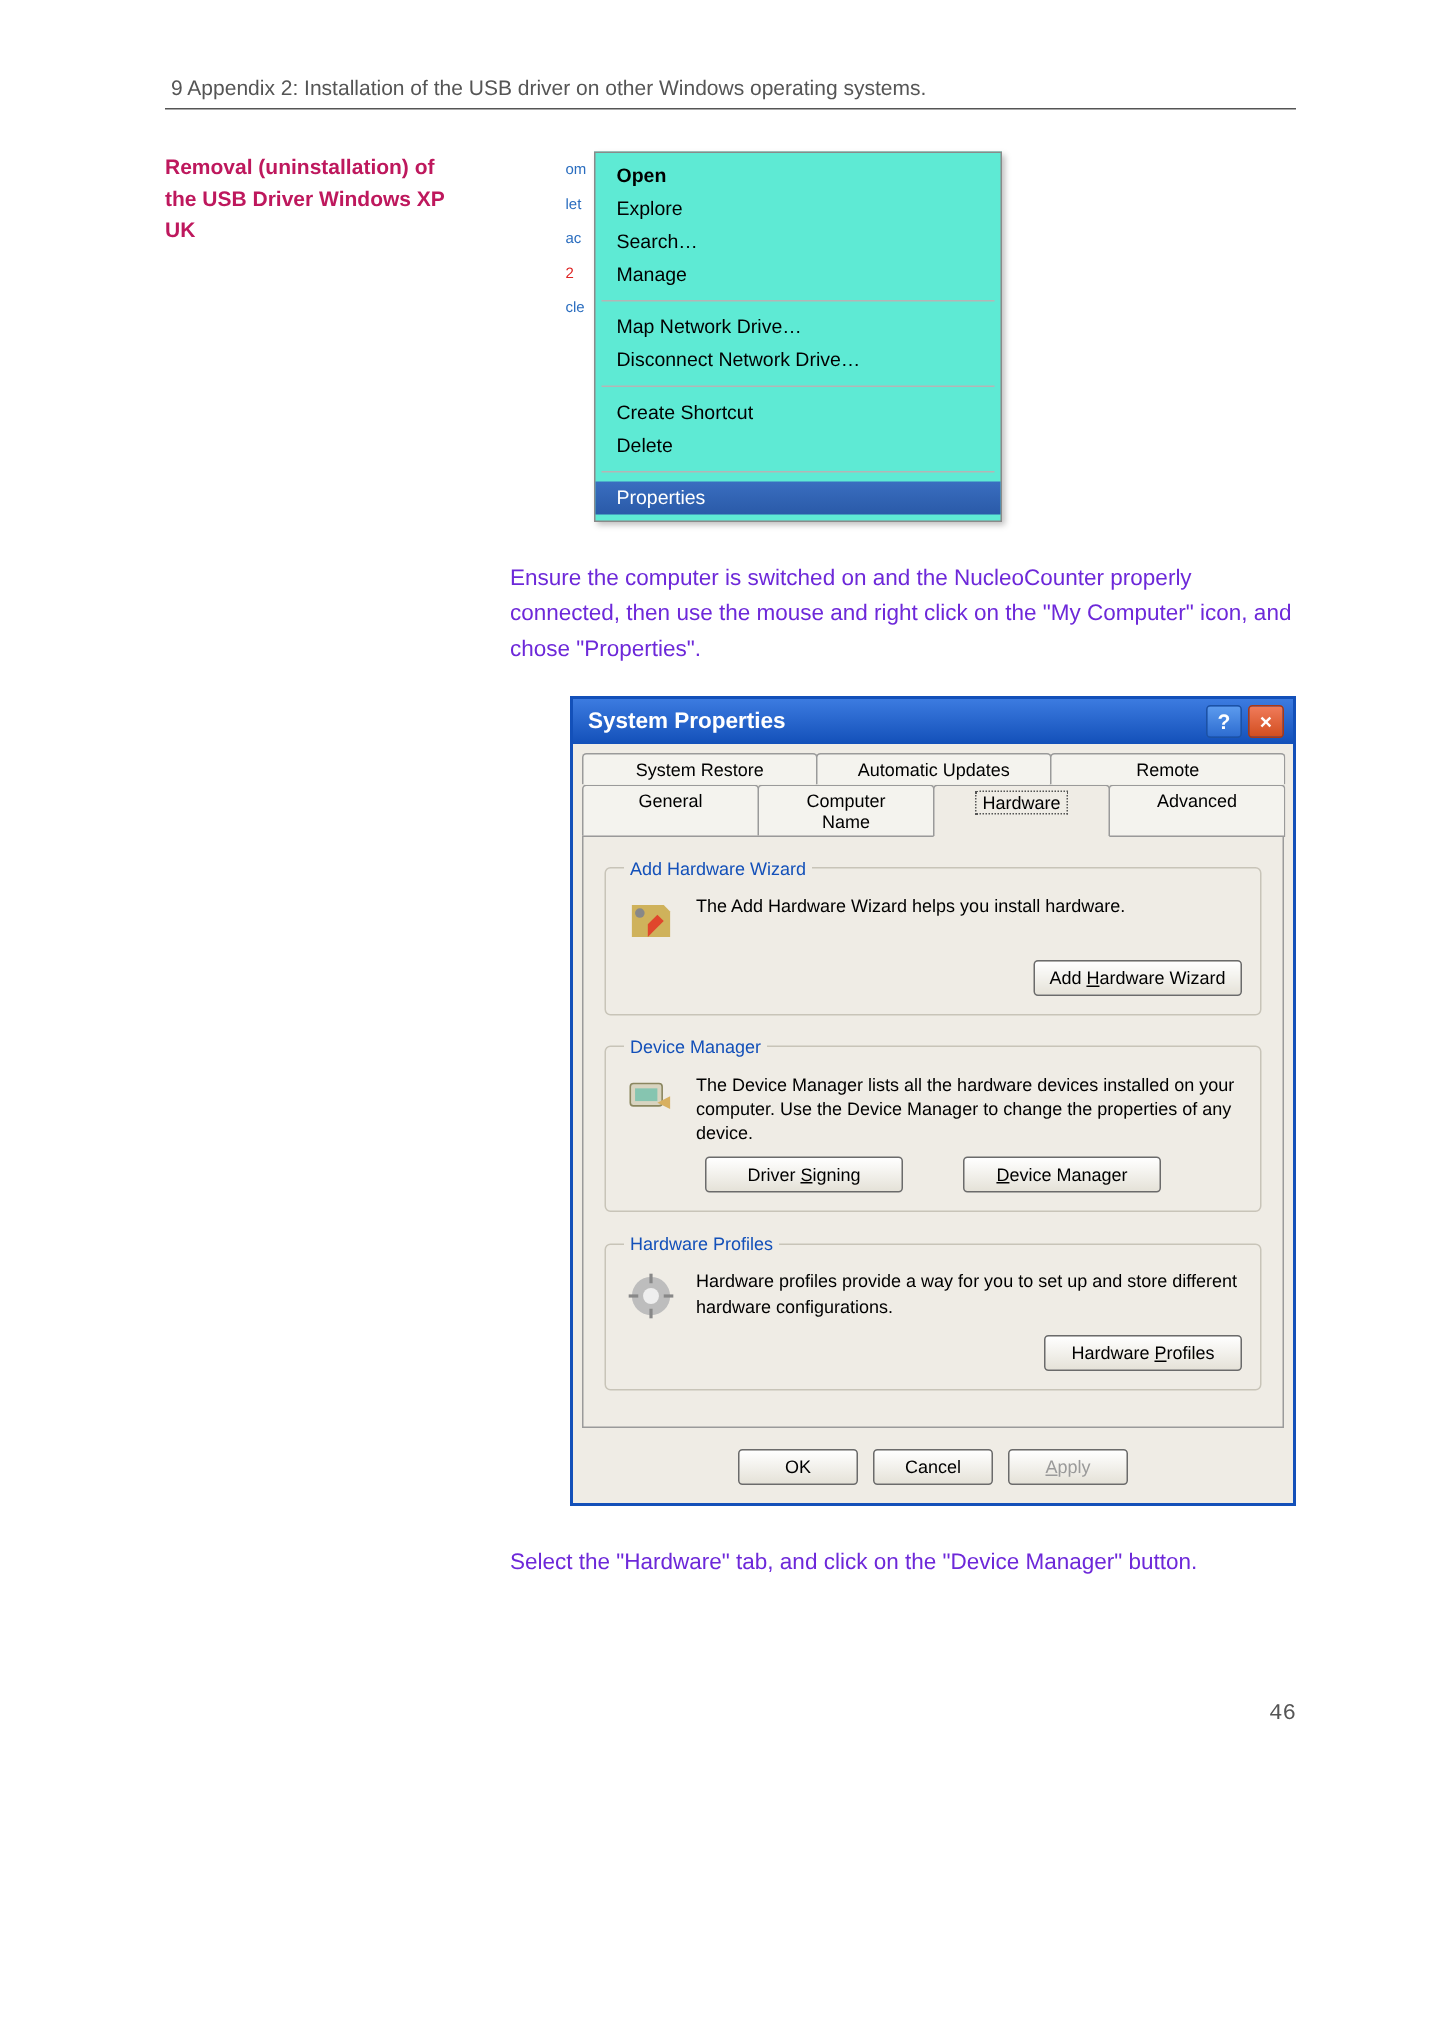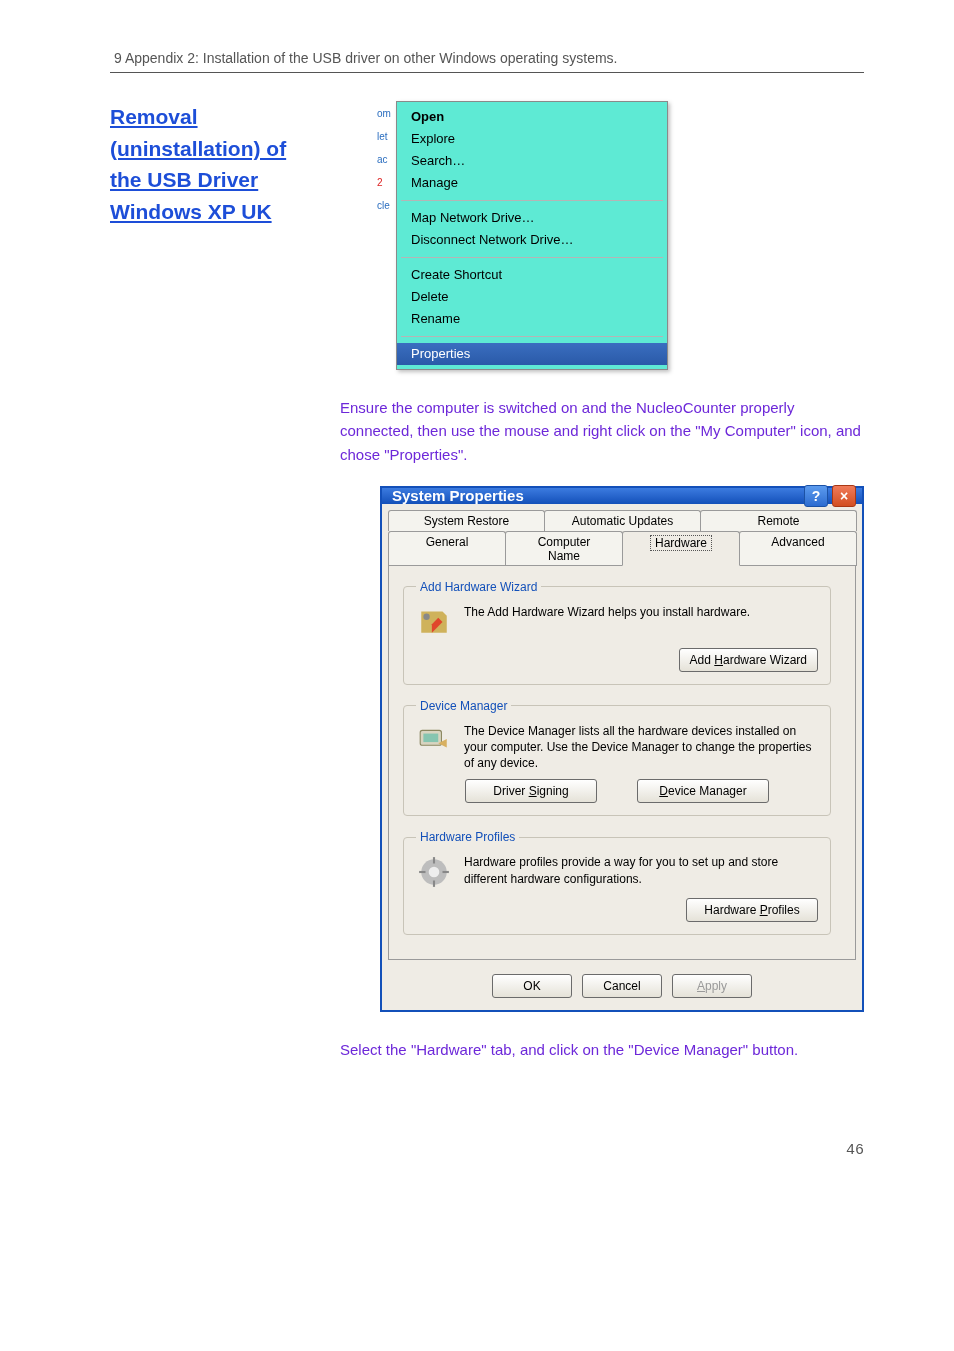--- a/index.html
+++ b/index.html
@@ -19,24 +19,23 @@
     padding: 0 0 6px 4px;
     margin-bottom: 28px;
   }
   .two-col {
     display: flex;
     gap: 30px;
   }
   .sidebar {
     width: 200px;
     font-weight: bold;
-    color: #1d4ed8;
-    font-size: 21px;
+    color: #be185d;
+    font-size: 14px;
     line-height: 1.5;
-    text-decoration: underline;
   }
   .main {
     flex: 1;
   }
 
   
   .ctx-wrap {
     margin-left: 56px;
     width: 270px;
     border: 1px solid #8a8a8a;
@@ -93,21 +92,21 @@
     margin-left: 40px;
     border: 2px solid #1350b9;
     background: #efece5;
     font-family: Tahoma, Verdana, sans-serif;
     font-size: 12px;
     color: #000;
   }
   .titlebar {
     display: flex;
     align-items: center;
-    height: 16px;
+    height: 30px;
     background: linear-gradient(#3c7be0,#1350b9);
     color: #fff;
     font-weight: bold;
     padding: 0 6px 0 10px;
     font-size: 15px;
   }
   .titlebar .spacer { flex:1; }
   .tb-btn {
     width: 22px;
     height: 20px;
@@ -148,21 +147,21 @@
   }
   .tab-active-border {
     border:1px dotted #555;
     padding:0 4px;
     display:inline-block;
   }
 
   .tabpanel {
     border:1px solid #9a9a9a;
     margin: -1px 6px 8px 6px;
-    padding: 14px 24px 10px 14px;
+    padding: 14px 14px 10px 14px;
     background:#efece5;
     position:relative;
     z-index:1;
   }
 
   fieldset.group {
     border:1px solid #c8c4b8;
     border-radius:4px;
     margin: 0 0 14px 0;
     padding: 10px 12px 12px 12px;
@@ -252,21 +251,20 @@
       </div>
       <div class="ctx-sep"></div>
       <div class="ctx-section">
         <div class="ctx-item">Map Network Drive…</div>
         <div class="ctx-item">Disconnect Network Drive…</div>
       </div>
       <div class="ctx-sep"></div>
       <div class="ctx-section">
         <div class="ctx-item">Create Shortcut</div>
         <div class="ctx-item">Delete</div>
-        <div class="ctx-item">Rename</div>
       </div>
       <div class="ctx-sep"></div>
       <div class="ctx-section">
         <div class="ctx-item selected">Properties</div>
       </div>
     </div>
 
     <div class="body-text">Ensure the computer is switched on and the NucleoCounter properly connected, then use the mouse and right click on the "My Computer" icon, and chose "Properties".</div>
 
     <div class="dialog">

